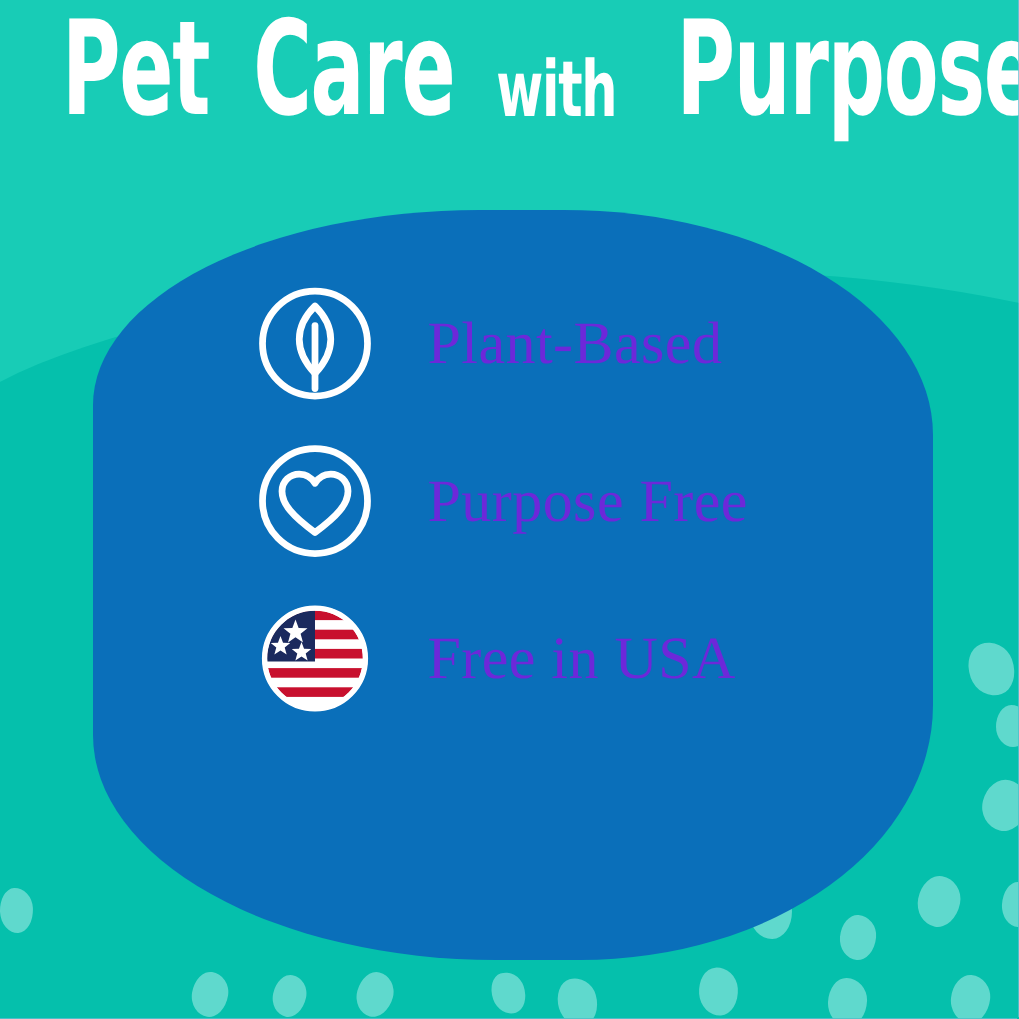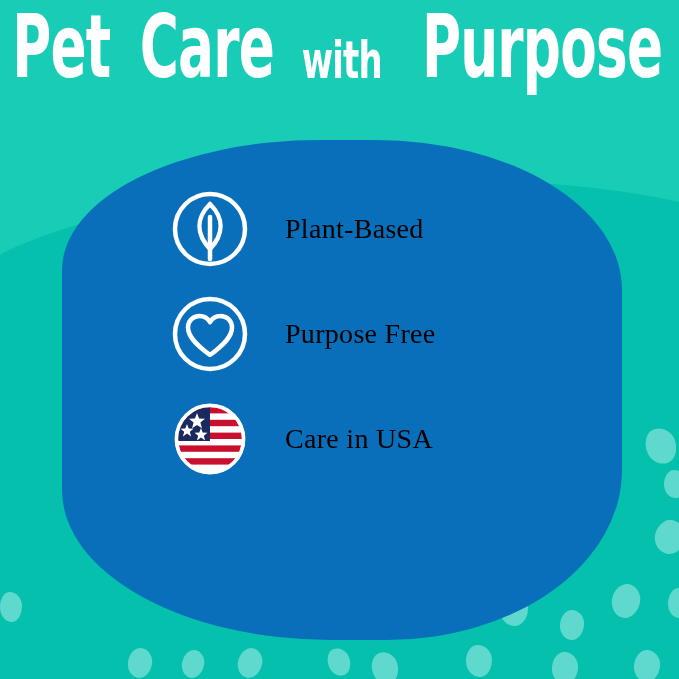--- a/index.html
+++ b/index.html
@@ -38,20 +38,21 @@
     border-radius:46% 44% 42% 48% / 26% 30% 34% 30%;
   }
   
   .headline {
     position:absolute;
     left:0; right:0; top:16px;
     text-align:center;
     color:#ffffff;
     white-space:nowrap;
     line-height:1;
+    padding-left:29px;
   }
   .headline .word {
     font-family:"DejaVu Sans Condensed","Liberation Sans Narrow","Liberation Sans", sans-serif;
     font-weight:bold;
     font-size:74px;
     letter-spacing:-1px;
     transform:scaleX(0.80) scaleY(1.18);
     transform-origin:center bottom;
     display:inline-block;
     vertical-align:baseline;
@@ -73,23 +74,23 @@
     height:105px;
   }
   .claim-icon {
     width:84px; height:84px;
     flex:0 0 84px;
     position:relative;
   }
   .claim-icon svg { display:block; width:84px; height:84px; }
   .claim-label {
     margin-left:33px;
-    color:#000000;
+    color:#6d28d9;
     font-family:"Liberation Serif","DejaVu Serif", serif;
-    font-size:28px;
+    font-size:40px;
     line-height:1;
     white-space:nowrap;
     letter-spacing:0.3px;
   }
 </style>
 </head>
 <body>
 
 <div id="poster">
 
@@ -171,17 +172,17 @@
 
             <rect x="10" y="10" width="32" height="34" fill="#1b2a5e"></rect>
 
             <polygon fill="#ffffff" points="29,16 31.1,21.6 37,21.8 32.4,25.5 34,31.3 29,27.9 24,31.3 25.6,25.5 21,21.8 26.9,21.6"></polygon>
             <polygon fill="#ffffff" points="19,27 20.7,31.5 25.5,31.7 21.8,34.7 23.1,39.4 19,36.6 14.9,39.4 16.2,34.7 12.5,31.7 17.3,31.5"></polygon>
             <polygon fill="#ffffff" points="33,31 34.7,35.5 39.5,35.7 35.8,38.7 37.1,43.4 33,40.6 28.9,43.4 30.2,38.7 26.5,35.7 31.3,35.5"></polygon>
           </g>
           <circle cx="42" cy="42" r="33.6" fill="none" stroke="#ffffff" stroke-width="3.6"></circle>
         </svg>
       </span>
-      <span class="claim-label">Care in USA</span>
+      <span class="claim-label">Free in USA</span>
     </div>
 
   </div>
 </div>
 
 </body></html>

